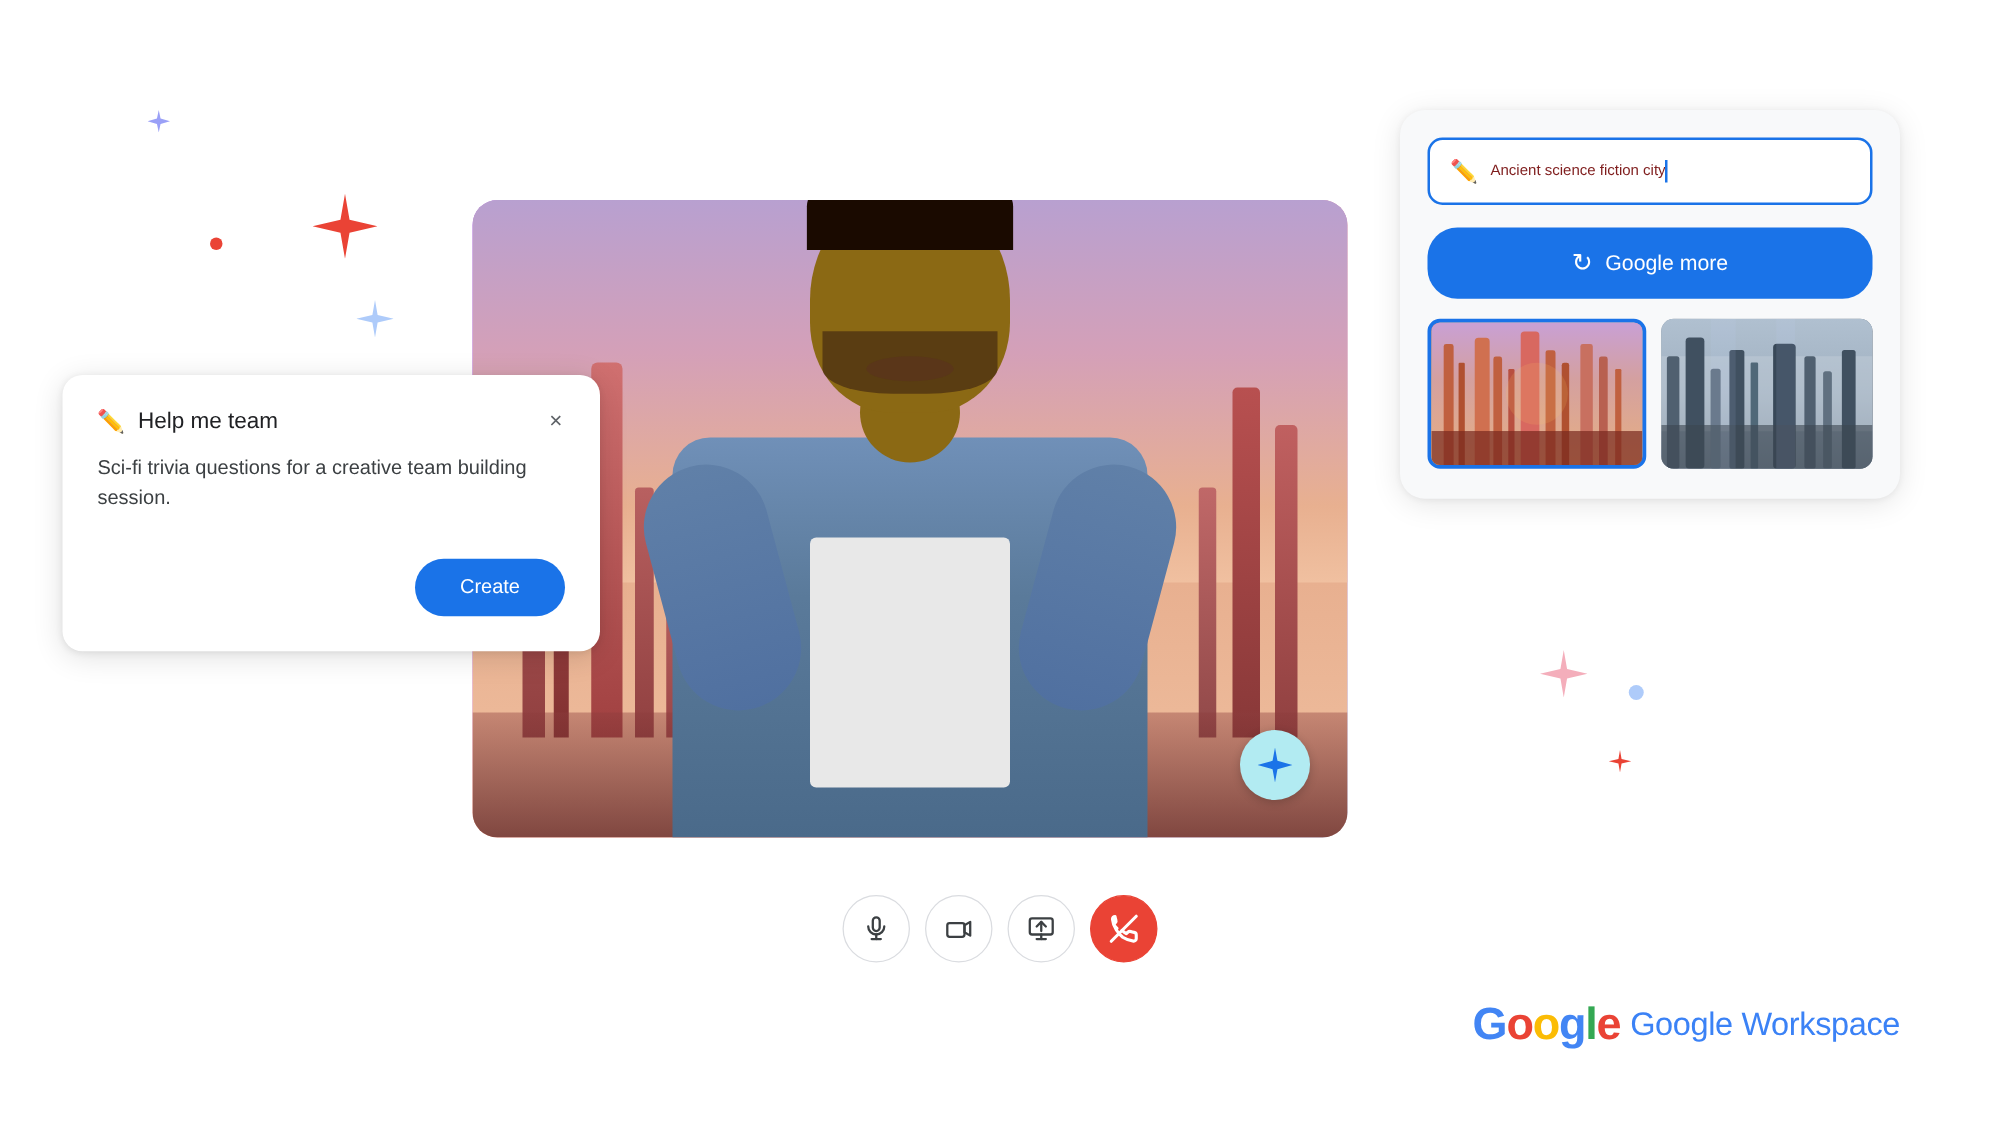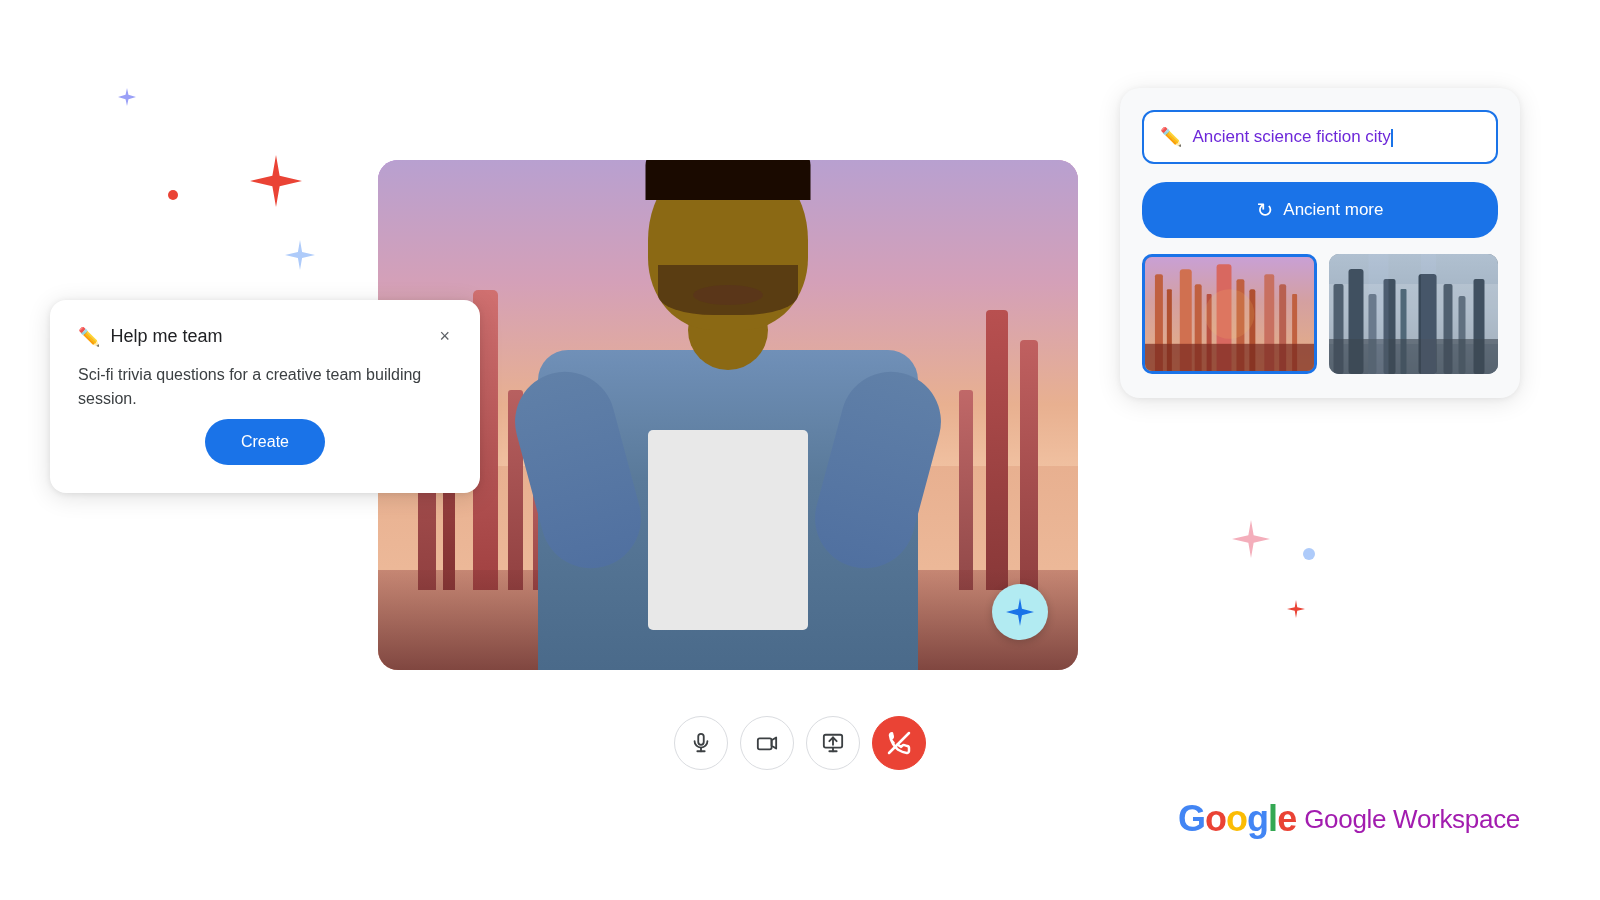--- a/index.html
+++ b/index.html
@@ -152,21 +152,21 @@
       cursor: pointer;
       color: #5f6368;
       font-size: 18px;
       padding: 2px;
     }
 
     .card-body {
       font-size: 16px;
       color: #3c4043;
       line-height: 1.5;
-      margin-bottom: 8px;
+      margin-bottom: 36px;
     }
 
     .create-btn {
       background: #1a73e8;
       color: white;
       border: none;
       border-radius: 24px;
       padding: 14px 36px;
       font-size: 16px;
       font-weight: 500;
@@ -198,22 +198,22 @@
       margin-bottom: 18px;
     }
 
     .wand-icon {
       font-size: 18px;
       color: #5f6368;
       flex-shrink: 0;
     }
 
     .prompt-text {
-      font-size: 17px;
-      color: #6d28d9;
+      font-size: 12px;
+      color: #7f1d1d;
       flex: 1;
     }
 
     .cursor-blink {
       display: inline-block;
       width: 2px;
       height: 18px;
       background: #1a73e8;
       vertical-align: middle;
       animation: blink 1s step-end infinite;
@@ -314,21 +314,21 @@
     }
 
     .g-blue { color: #4285F4; }
     .g-red { color: #EA4335; }
     .g-yellow { color: #FBBC05; }
     .g-green { color: #34A853; }
 
     .workspace-text {
       font-size: 26px;
       font-weight: 400;
-      color: #a21caf;
+      color: #3b82f6;
       letter-spacing: -0.3px;
     }
   </style>
 </head>
 <body>
 
 <div class="sparkle sparkle-blue-small">
   <div style="width:18px;height:18px;background:#9AA0F7;clip-path:polygon(50% 0%,58% 38%,100% 50%,58% 62%,50% 100%,42% 62%,0% 50%,42% 38%);"></div>
 </div>
 
@@ -397,37 +397,37 @@
 
 <div class="help-write-card">
   <div class="card-header">
     <div class="card-title-row">
       <span class="pencil-icon">✏️</span>
       <span class="card-title">Help me team</span>
     </div>
     <button class="close-btn">×</button>
   </div>
   <div class="card-body">Sci-fi trivia questions for a creative team building session.</div>
-  <div style="display:flex;justify-content:center;">
+  <div style="display:flex;justify-content:flex-end;">
     <button class="create-btn">Create</button>
   </div>
 </div>
 
 <div class="image-gen-card">
 
   <div class="prompt-input-wrapper">
     <span class="wand-icon">✏️</span>
     <span class="prompt-text">
       <span>Ancient science fiction city</span><span class="cursor-blink"></span>
     </span>
   </div>
 
   <button class="create-more-btn">
     <span class="refresh-icon">↻</span>
-    <span>Ancient more</span>
+    <span>Google more</span>
   </button>
 
   <div class="images-grid">
 
     <div class="gen-image gen-image-1 selected">
       <svg width="100%" height="100%" viewBox="0 0 170 120" preserveAspectRatio="xMidYMid slice">
         <defs>
           <linearGradient id="sky1" x1="0" y1="0" x2="0" y2="1">
             <stop offset="0%" stop-color="#c8a0d8"></stop>
             <stop offset="40%" stop-color="#d4a0a0"></stop>

